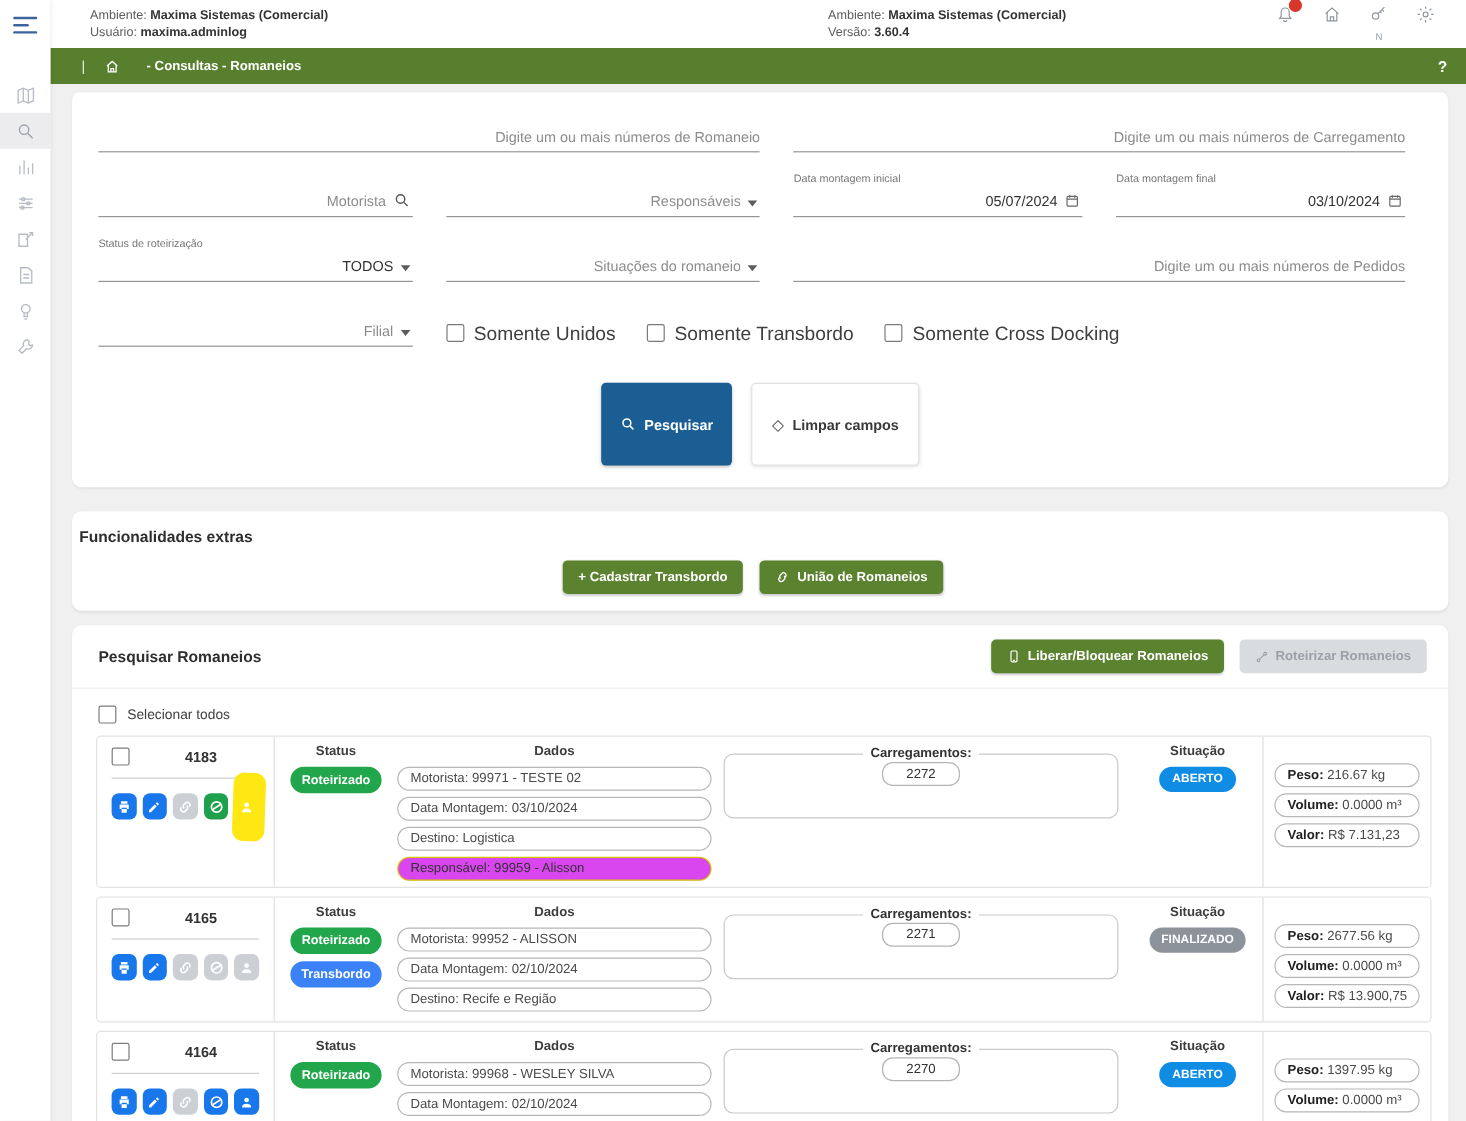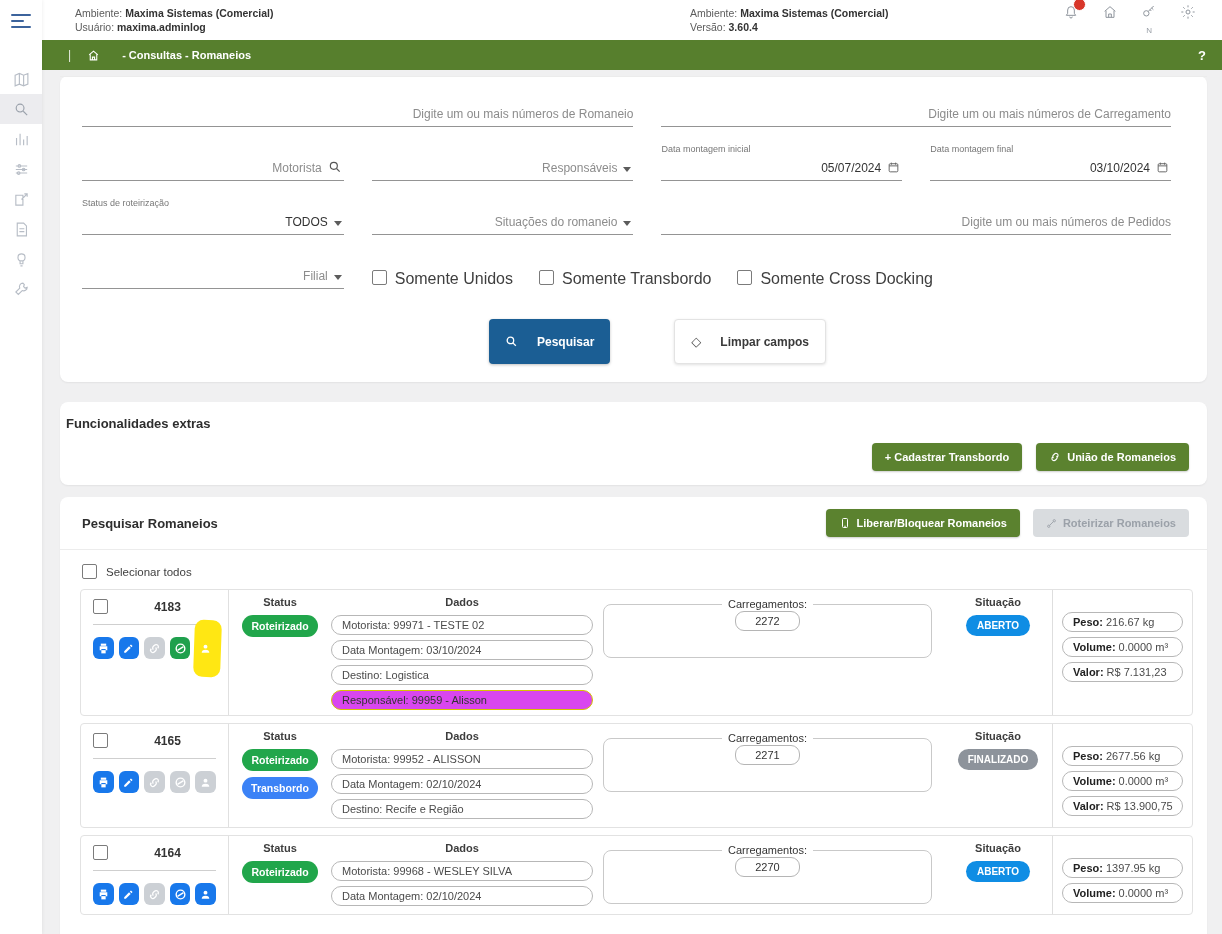--- a/index.html
+++ b/index.html
@@ -58,29 +58,29 @@
     font-size:12px; color:#333; background:transparent;text-align:right; }
   .mfield input::placeholder { color:#8c8c8c; opacity:1; }
   .mlabel { position:absolute; top:-13px; left:0; font-size:9px; color:#777; }
   .caret { width:0; height:0; border-left:4px solid transparent; border-right:4px solid transparent;
     border-top:5px solid #5c5c5c; margin:0 2px 3px 6px; flex:none; }
   .ficon { flex:none; margin:0 2px 1px 6px; }
   .cbrow { display:flex; align-items:center; gap:26px; padding-top:4px; }
   .cbitem { display:flex; gap:8px; font-size:16px; color:#3f3f3f; cursor:pointer; }
   .cb { width:15px; height:15px; border:1.6px solid #7b7b7b; border-radius:2px; background:#fff; flex:none; cursor:pointer; }
   .btnrow { display:flex; justify-content:center; gap:16px; margin-top:30px; }
-  .btn { display:flex; align-items:center; gap:19px; border-radius:4px; font-size:12px; font-weight:bold;
-    padding:14px 16px; cursor:pointer;margin-left:48px; }
+  .btn { display:flex; align-items:center; gap:7px; border-radius:4px; font-size:12px; font-weight:bold;
+    padding:26px 16px; cursor:pointer; }
   .btn-primary { background:#1b5e94; color:#fff; box-shadow:0 1px 3px rgba(0,0,0,.25); }
   .btn-light { background:#fff; color:#3a3a3a; border:1px solid #e3e3e3; box-shadow:0 1px 3px rgba(0,0,0,.12); }
   .diam { font-size:13px; color:#444; font-weight:normal; }
 
   
   .card-extras { margin-top:20px; padding:14px 18px 14px 6px; }
-  .extras-btns { display:flex; justify-content:flex-end; gap:14px; margin-top:12px; }
+  .extras-btns { display:flex; justify-content:center; gap:14px; margin-top:12px; }
   .btn-green { display:flex; align-items:center; gap:6px; background:#5b822f; color:#fff;
     font-size:11px; font-weight:bold; border-radius:4px; padding:8px 13px; cursor:pointer;
     box-shadow:0 1px 2px rgba(0,0,0,.2); }
   .btn-disabled { display:flex; align-items:center; gap:6px; background:#d9dcdf; color:#9ba1a9;
     font-size:11px; font-weight:bold; border-radius:4px; padding:8px 13px; cursor:default; }
 
   
   .card-results { margin-top:12px; padding:0 0 10px 0; height:512px; }
   .res-title-row { display:flex; align-items:center; padding:12px 18px 12px 22px; }
   .res-title-row .ctitle { flex:1; }
@@ -106,21 +106,21 @@
   .col-status { width:102px; flex:none; display:flex; flex-direction:column; align-items:center; }
   .badge { display:inline-block; min-width:72px; padding:5px 9px; border-radius:13px; color:#fff;
     font-weight:bold; font-size:10.5px; text-align:center; margin-bottom:6px; }
   .badge.green { background:#21a64b; } .badge.purple { background:#3b82f6; }
   .col-dados { width:262px; flex:none; }
   .pill { border:1px solid #b7b7b7; border-radius:10px; background:#fff; font-size:11px; color:#4a4a4a;
     padding:3px 10px; margin-bottom:5px; white-space:nowrap; overflow:hidden; }
   .pill.hl { background:#d946ef; border-color:#d6c400; color:#333; }
   .carreg { flex:1; margin:8px 12px 0 10px; border:1px solid #c9c9c9; border-radius:8px; height:60px;
     text-align:center; }
-  .carreg legend { margin:0 auto; padding:0 6px; font-size:11px; font-weight:normal; color:#333; }
+  .carreg legend { margin:0 auto; padding:0 6px; font-size:11px; font-weight:bold; color:#333; }
   .chip { display:inline-block; border:1px solid #b5b5b5; border-radius:9px; padding:3px 19px;
     font-size:11px; color:#333; margin-top:1px; }
   .col-sit { width:108px; flex:none; display:flex; flex-direction:column; align-items:center; }
   .sbadge { display:inline-block; min-width:64px; padding:5px 10px; border-radius:13px; color:#fff;
     font-weight:bold; font-size:10px; text-align:center; }
   .sbadge.blue { background:#0f8de4; } .sbadge.grayb { background:#8d939b; }
   .rvals { width:140px; flex:none; border-left:1px solid #dedede; padding:22px 9px 6px 9px; }
   .rvals .pill b { color:#222; font-weight:bold; margin-right:3px; }
 </style>
 </head>

